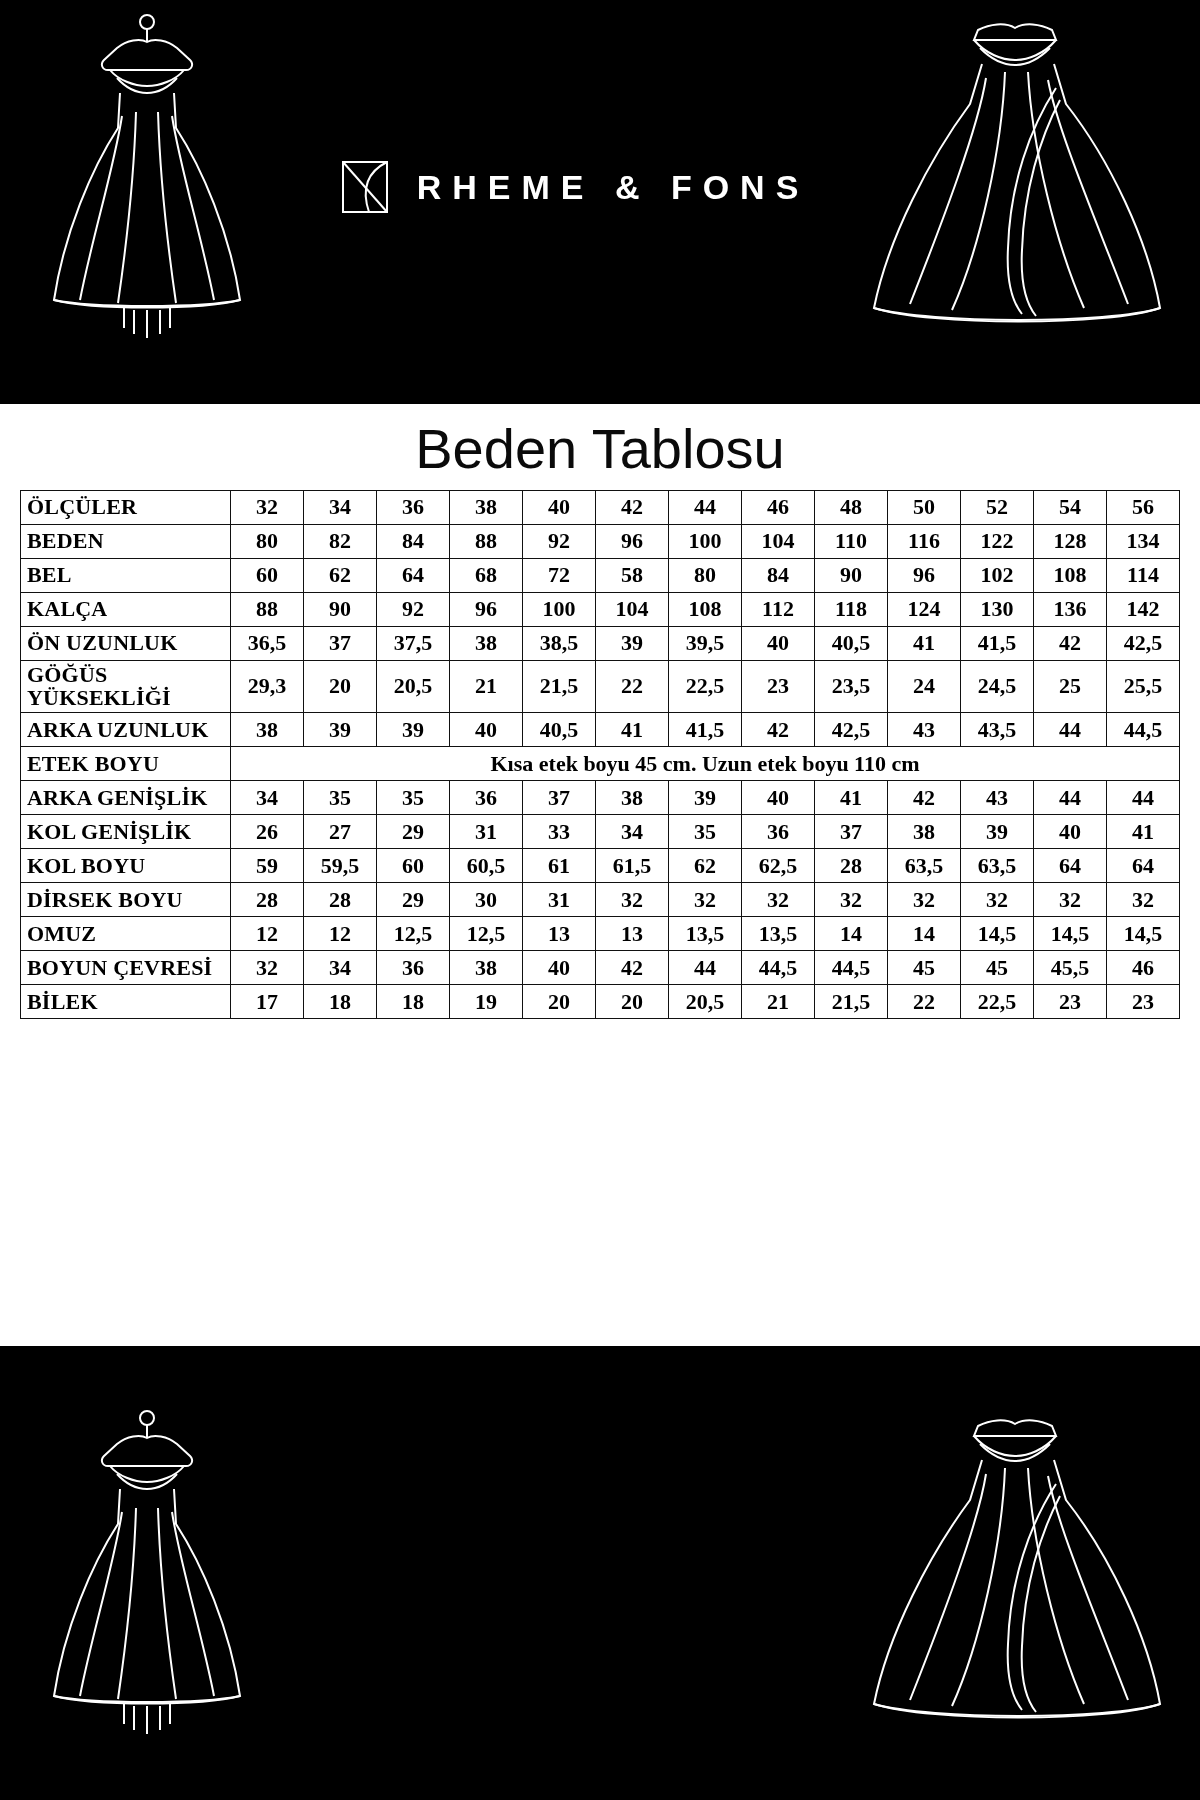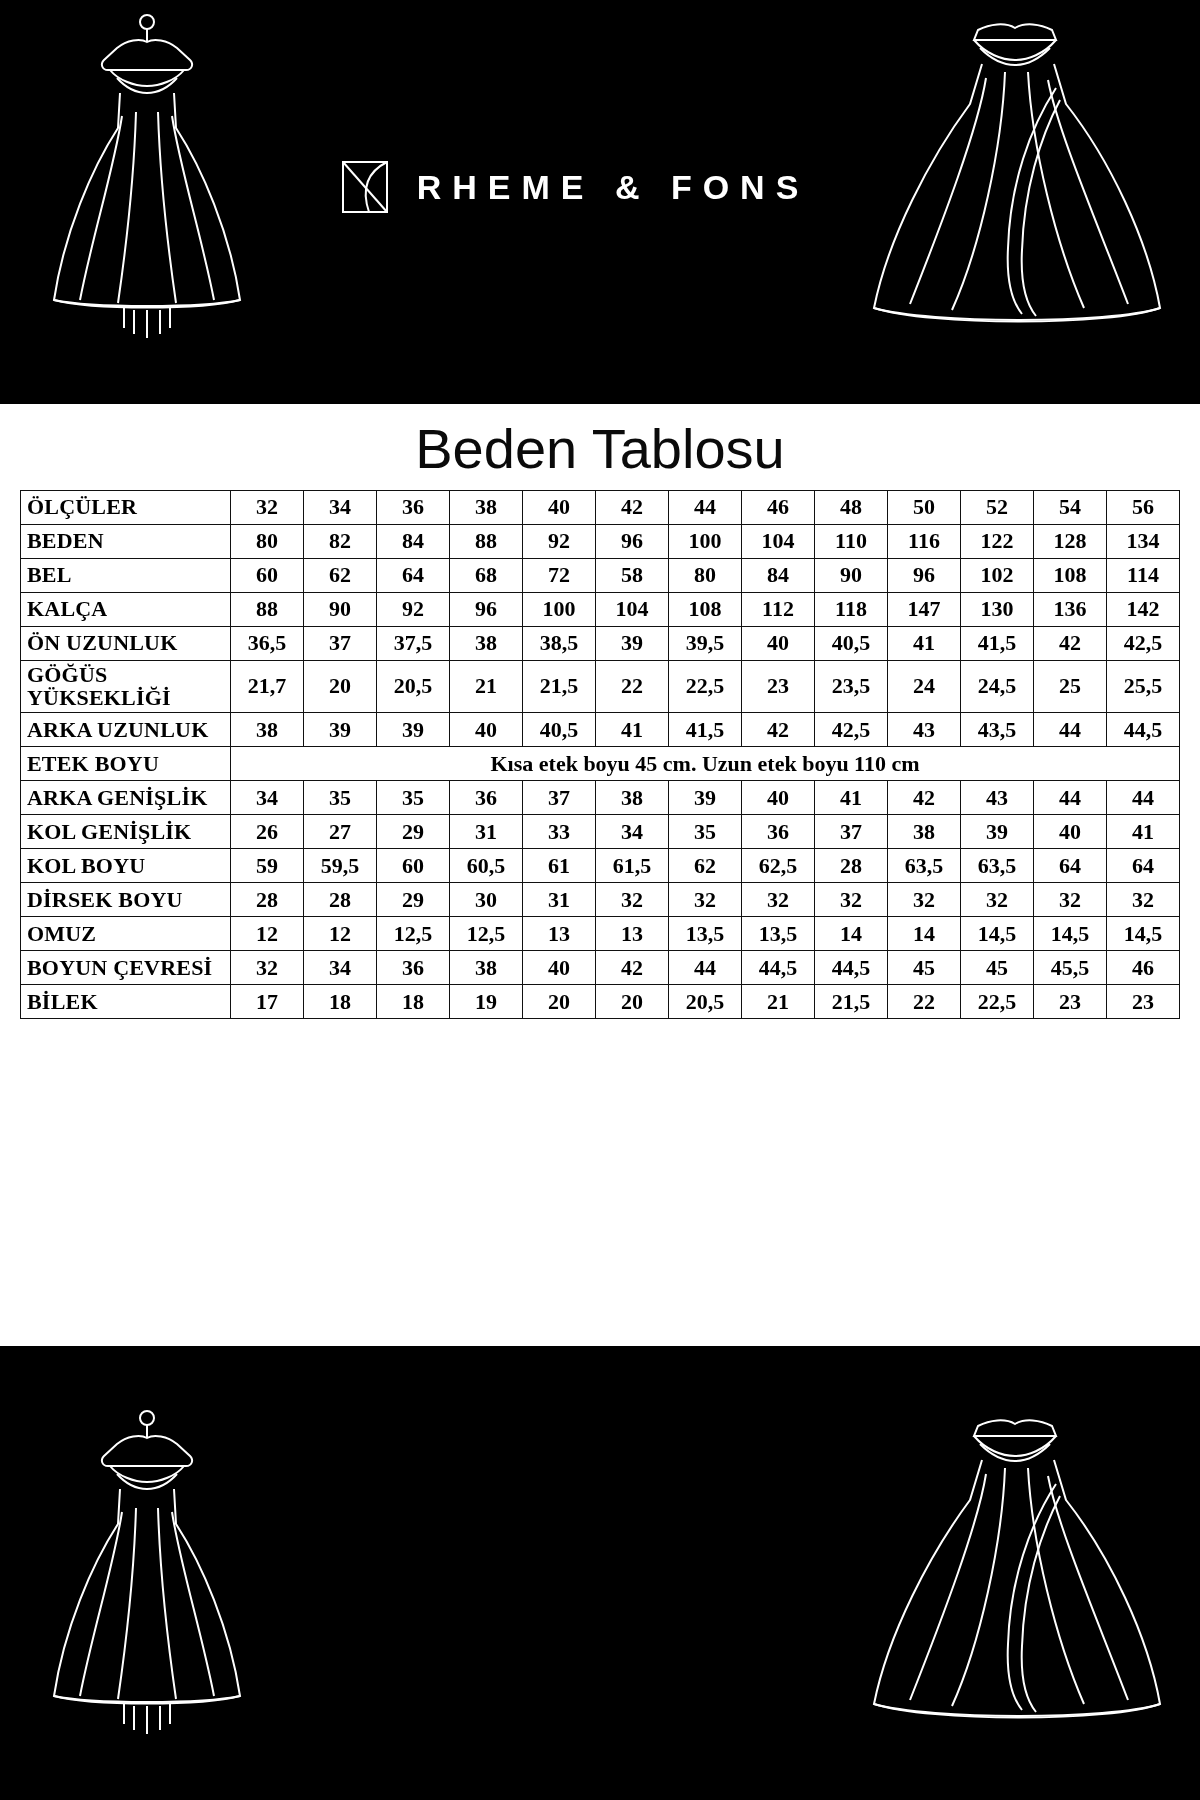--- a/index.html
+++ b/index.html
@@ -250,21 +250,21 @@
             <td class="label">KALÇA</td>
             <td>88</td>
             <td>90</td>
             <td>92</td>
             <td>96</td>
             <td>100</td>
             <td>104</td>
             <td>108</td>
             <td>112</td>
             <td>118</td>
-            <td>147</td>
+            <td>124</td>
             <td>130</td>
             <td>136</td>
             <td>142</td>
           </tr>
 
           <tr>
             <td class="label">ÖN UZUNLUK</td>
             <td>36,5</td>
             <td>37</td>
             <td>37,5</td>
@@ -275,21 +275,21 @@
             <td>40</td>
             <td>40,5</td>
             <td>41</td>
             <td>41,5</td>
             <td>42</td>
             <td>42,5</td>
           </tr>
 
           <tr>
             <td class="label two-line">GÖĞÜS YÜKSEKLİĞİ</td>
-            <td class="two-line">21,7</td>
+            <td class="two-line">29,3</td>
             <td class="two-line">20</td>
             <td class="two-line">20,5</td>
             <td class="two-line">21</td>
             <td class="two-line">21,5</td>
             <td class="two-line">22</td>
             <td class="two-line">22,5</td>
             <td class="two-line">23</td>
             <td class="two-line">23,5</td>
             <td class="two-line">24</td>
             <td class="two-line">24,5</td>

